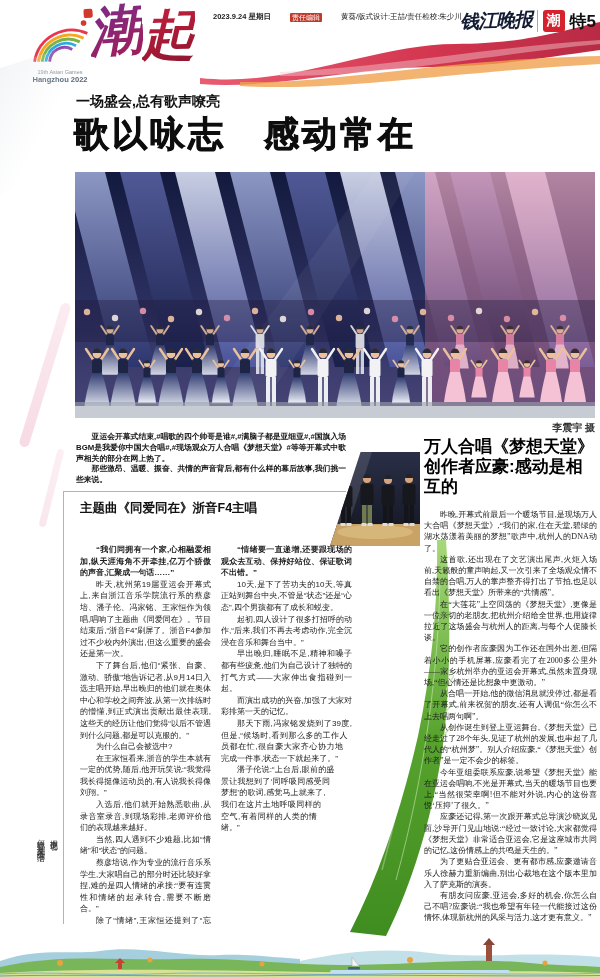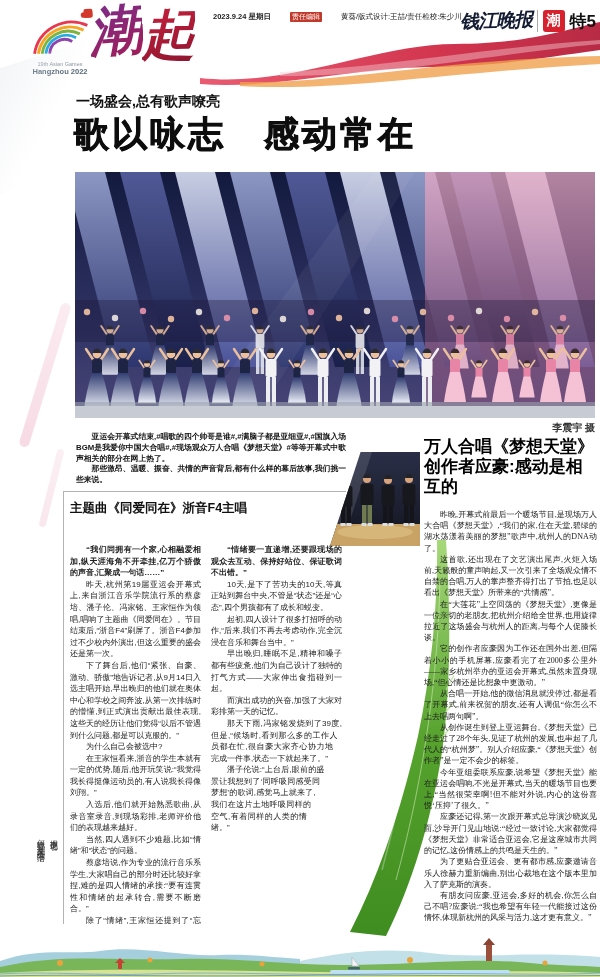--- a/index.html
+++ b/index.html
@@ -1,29 +1,29 @@
 <!DOCTYPE html>
 <html><head>
 <meta charset="utf-8">
 <style>
   html,body{margin:0;padding:0;background:#e9e9e9;}
   .page{position:relative;width:600px;height:977px;margin:0 auto;background:#fff;overflow:hidden;
         font-family:"Liberation Sans",sans-serif;color:#1a1a1a;}
   
   .ribbon{position:absolute;left:200px;top:14px;width:400px;height:80px;}
-  .emblem{position:absolute;left:14px;top:8px;width:92px;text-align:center;}
+  .emblem{position:absolute;left:14px;top:16px;width:92px;text-align:center;}
   .emblem .t1{font-size:5.5px;color:#8a95a1;margin-top:1px;}
   .emblem .t2{font-size:7.5px;font-weight:bold;color:#5a6b7a;}
   .brand{position:absolute;left:90px;top:0px;width:140px;height:90px;transform:rotate(-4deg);}
   .brand .ch{font-family:"DejaVu Serif",serif;font-weight:bold;font-style:italic;font-size:54px;line-height:1;
              display:inline-block;background-clip:text;-webkit-background-clip:text;color:transparent;}
   .brand .c1{background-image:linear-gradient(160deg,#7b2d8b,#a01d58);}
   .brand .c2{background-image:linear-gradient(160deg,#c8203d,#8e1630);margin-left:-6px;transform:translateY(8px) rotate(3deg);}
   .seal{position:absolute;left:-4px;top:4px;width:9px;height:9px;background:#d2382c;border-radius:2px;}
-  .dateline{position:absolute;left:213px;top:12px;width:275px;font-size:7.5px;color:#222;white-space:nowrap;display:flex;gap:19px;}
+  .dateline{position:absolute;left:213px;top:12px;width:275px;font-size:7.5px;color:#222;white-space:nowrap;display:flex;align-items:center;gap:19px;}
   .dateline b{font-weight:bold;}
   .tag{background:#c0392b;color:#fff;padding:0 2px;border-radius:1px;font-size:7px;line-height:9px;}
   .rightlogos{position:absolute;right:4px;top:8px;display:flex;align-items:center;gap:5px;z-index:3;}
   .qjwb{font-family:"DejaVu Serif",serif;font-weight:bold;font-style:italic;font-size:19px;color:#141c33;letter-spacing:-1px;transform:rotate(-2deg);}
   .vdiv{width:1px;height:22px;background:#a9a9a9;}
   .chao-badge{width:22px;height:22px;background:#d5222e;border-radius:3px;color:#fff;font-size:14px;font-weight:bold;
               display:flex;align-items:center;justify-content:center;}
   .pageno{font-size:17px;font-weight:bold;color:#111;}
   
   .kicker{position:absolute;left:76px;top:93px;font-size:14px;font-weight:bold;color:#111;}
@@ -35,21 +35,21 @@
   .main-photo{position:absolute;left:75px;top:172px;width:520px;height:246px;overflow:hidden;}
   .caption{position:absolute;left:75px;top:421px;width:520px;text-align:right;font-size:10px;color:#333;font-weight:bold;}
   .f4-photo{position:absolute;left:330px;top:452px;width:90px;height:94px;
             clip-path:polygon(34% 0,100% 0,100% 100%,0 100%);}
   
   .lead{position:absolute;left:76px;top:432px;width:270px;font-size:7.8px;line-height:10.8px;font-weight:bold;color:#151515;text-align:justify;}
   .lead p{margin:0;text-indent:2em;}
   .rule-h{position:absolute;left:63px;top:491px;width:283px;height:1px;background:#b3b3b3;}
   .rule-v{position:absolute;left:63px;top:491px;width:1px;height:433px;background:#b3b3b3;}
   
-  .left-article{position:absolute;left:70px;top:500px;width:272px;z-index:2;}
+  .left-article{position:absolute;left:80px;top:500px;width:272px;z-index:2;}
   .left-article h3{margin:0;font-size:12.5px;line-height:17px;color:#111;}
   .cols{display:flex;gap:10px;margin-top:27px;height:380px;overflow:hidden;}
   .col{width:131px;font-size:8px;line-height:11.6px;text-align:justify;color:#212121;}
   .col p{margin:0;text-indent:2em;}
   .col p.quote{font-weight:bold;}
   .wrap-spacer{float:right;width:82px;height:378px;
                shape-outside:polygon(100% 52%,100% 100%,16% 100%);shape-margin:4px;}
   .byline{position:absolute;left:34px;top:833px;height:100px;writing-mode:vertical-rl;
           font-size:8px;letter-spacing:1px;color:#333;line-height:13px;z-index:2;}
   

